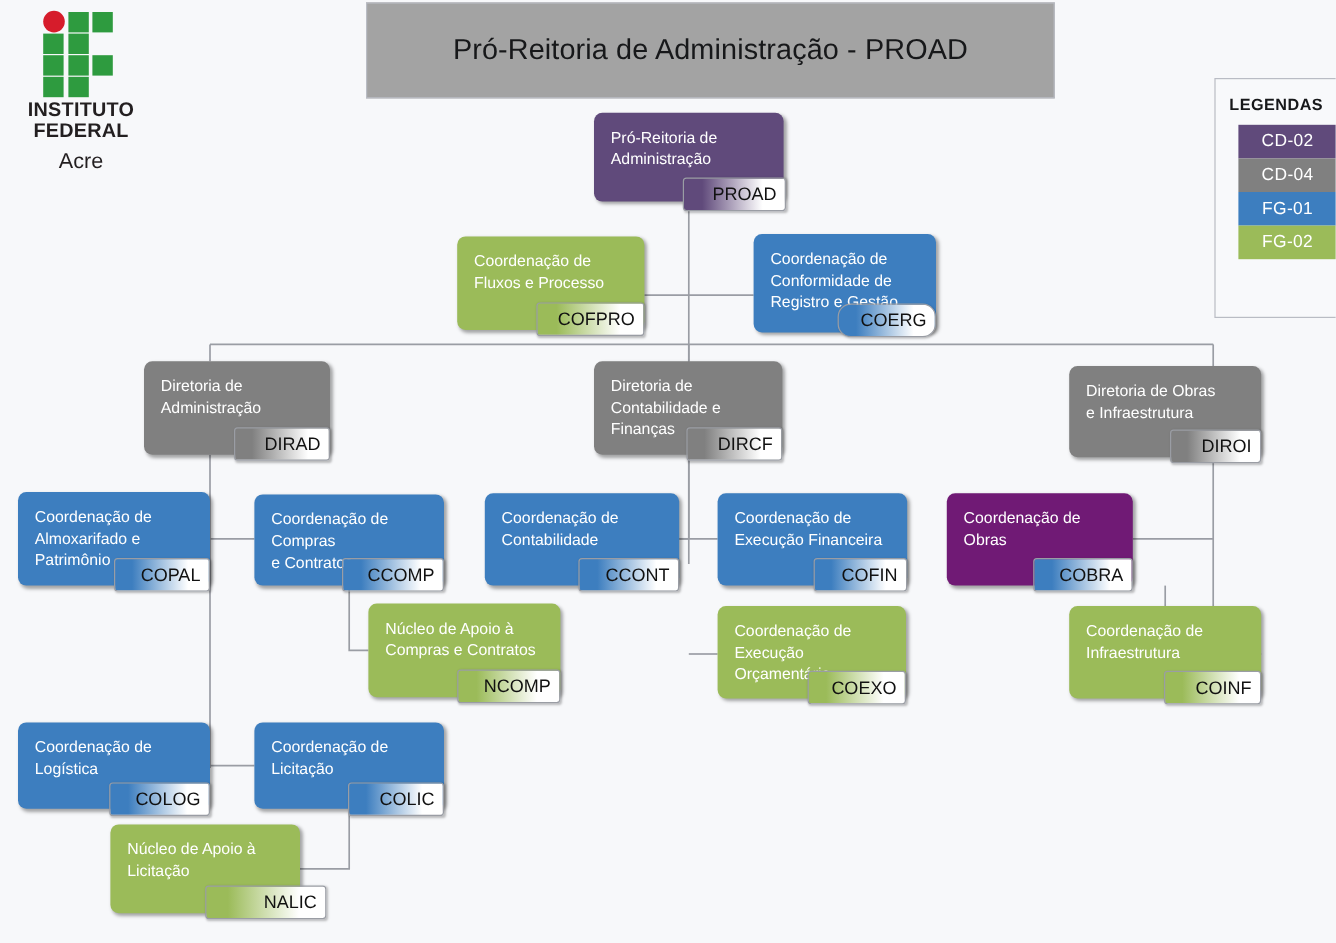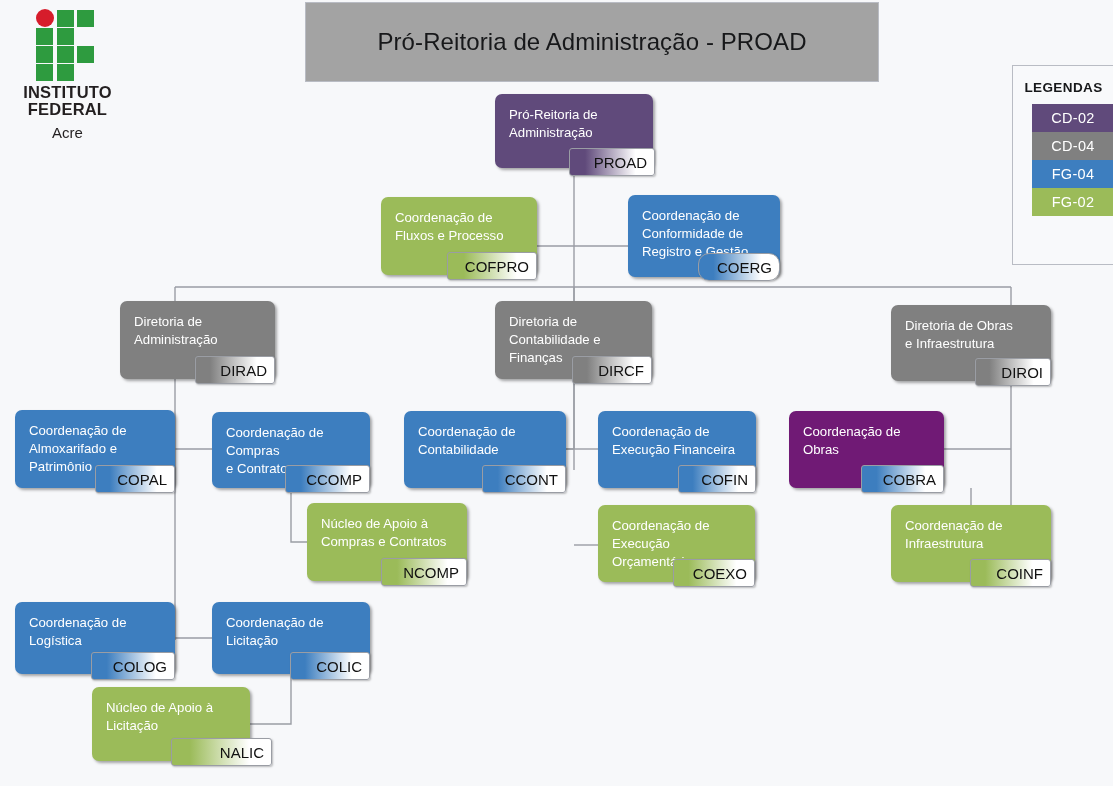--- a/index.html
+++ b/index.html
@@ -12,21 +12,21 @@
   #wires{position:absolute;left:0;top:0;width:1113px;height:786px;pointer-events:none;}
 
   
   .brand{position:absolute;left:0;top:0;width:135px;text-align:center;}
   .logo-grid{position:absolute;left:36px;top:9px;width:58px;height:70px;}
   .logo-cell{position:absolute;width:17px;height:17px;background:#2e9b3f;}
   .logo-dot{position:absolute;width:18px;height:18px;border-radius:50%;background:#d61c2b;}
   .brand-name{position:absolute;left:0;top:84px;width:135px;
     font-size:16.5px;font-weight:bold;color:#231f20;line-height:1.03;letter-spacing:.2px;}
   .brand-sub{position:absolute;left:0;top:124px;width:135px;
-    font-size:15px;color:#231f20;}
+    font-size:18px;color:#231f20;}
 
   
   .title-box{position:absolute;left:273px;top:2px;width:574px;height:80px;
     background:#a3a3a3;border:1px solid #b9bcc4;box-sizing:border-box;
     display:flex;align-items:center;justify-content:center;margin-left:32px;}
   .title-text{font-size:24px;color:#17181a;letter-spacing:.1px;}
 
   
   .legend-box{position:absolute;left:1012px;top:65px;width:114px;height:200px;
     background:#f8f9fb;border:1px solid #b9bcc4;box-sizing:border-box;}
@@ -74,21 +74,21 @@
 
   <div class="title-box">
     <div class="title-text">Pró-Reitoria de Administração - PROAD</div>
   </div>
 
   <div class="legend-box">
     <div class="legend-title">LEGENDAS</div>
     <div class="legend-items" id="legend-items">
         <div class="legend-row" style="background: rgb(96, 74, 123);">CD-02</div>
         <div class="legend-row" style="background: rgb(128, 128, 128);">CD-04</div>
-        <div class="legend-row" style="background: rgb(61, 126, 191);">FG-04</div>
+        <div class="legend-row" style="background: rgb(61, 126, 191);">FG-01</div>
         <div class="legend-row" style="background: rgb(155, 187, 89);">FG-02</div>
       </div>
   </div>
 
   <svg id="wires">
       <path d="M574,168 L574,470" fill="none" stroke="#9a9da4" stroke-width="1.4"></path>
       <path d="M175,287 L1011,287" fill="none" stroke="#9a9da4" stroke-width="1.4"></path>
       <path d="M175,287 L175,301" fill="none" stroke="#9a9da4" stroke-width="1.4"></path>
       <path d="M574,287 L574,301" fill="none" stroke="#9a9da4" stroke-width="1.4"></path>
       <path d="M1011,287 L1011,305" fill="none" stroke="#9a9da4" stroke-width="1.4"></path>

